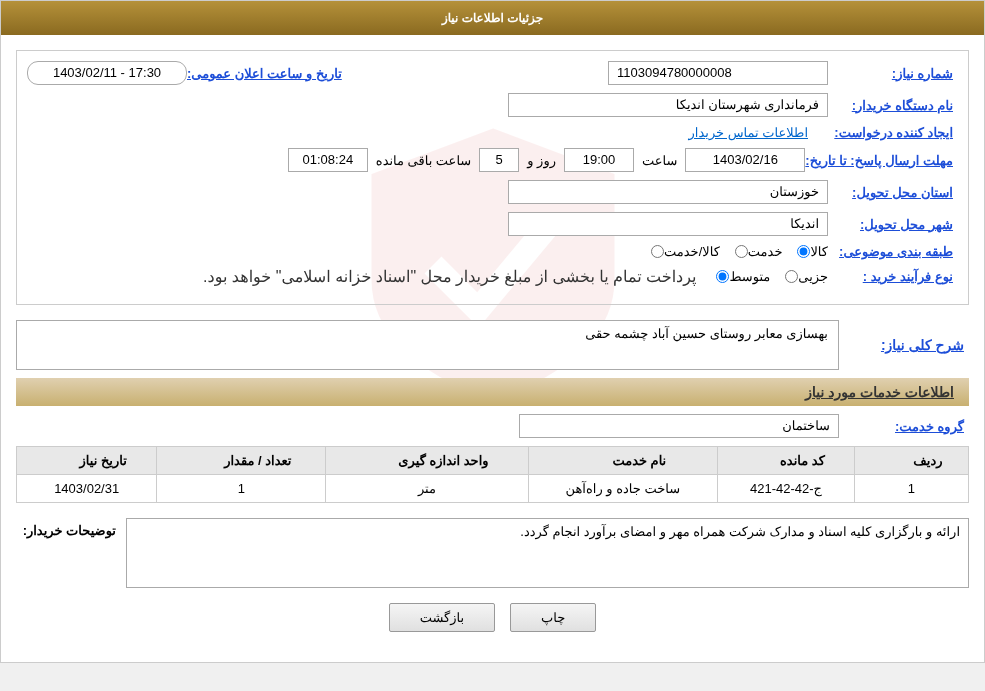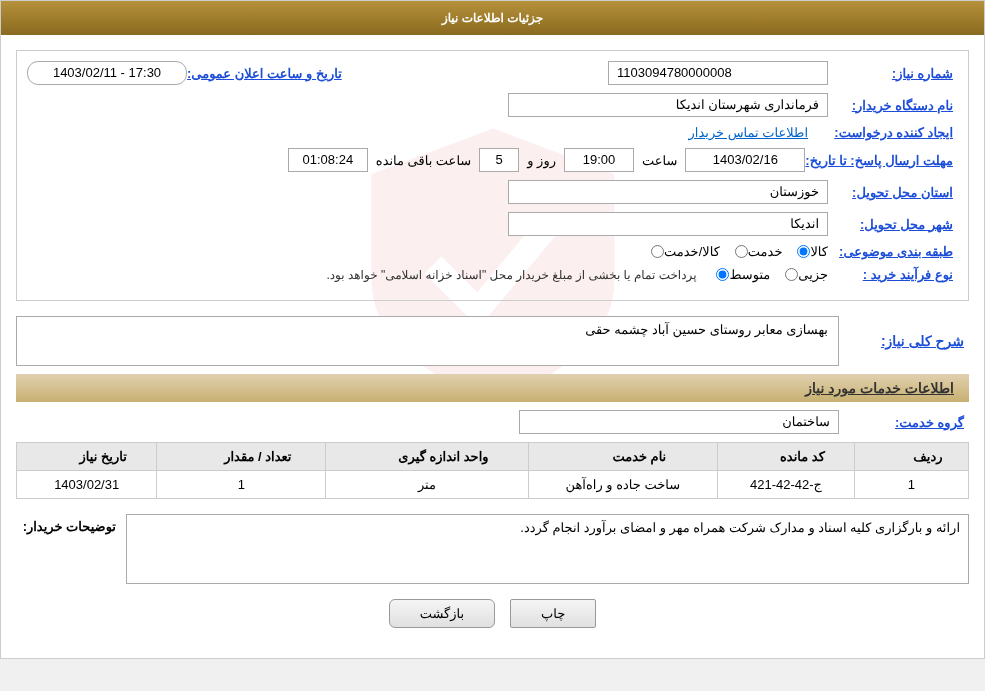--- a/index.html
+++ b/index.html
@@ -137,21 +137,20 @@
       font-family: Tahoma, Arial, sans-serif;
       cursor: pointer;
       border: 1px solid #999;
       border-radius: 2px;
     }
     .btn-print {
       background: linear-gradient(to bottom, #f5f5f5, #e0e0e0);
     }
     .btn-back {
       background: linear-gradient(to bottom, #f5f5f5, #e0e0e0);
-      border-radius: 6px;
     }
     .inner-content {
       position: relative;
     }
   </style>
 </head>
 <body>
 
 <div class="page-container">
 
@@ -235,21 +234,21 @@
         <div class="radio-group">
           <div class="radio-item">
             <span>جزیی</span>
             <input type="radio" name="purchase" style="">
           </div>
           <div class="radio-item">
             <span>متوسط</span>
             <input type="radio" name="purchase" checked="" style="">
           </div>
         </div>
-        <span style="padding-right: 20px; font-size:12px; color:#333;">پرداخت تمام یا بخشی از مبلغ خریدار محل "اسناد خزانه اسلامی" خواهد بود.</span>
+        <span style="padding-right: 20px; font-size:16px; color:#333;">پرداخت تمام یا بخشی از مبلغ خریدار محل "اسناد خزانه اسلامی" خواهد بود.</span>
       </div>
 
     </div>
 
     <div>
       <div class="row" style="margin-bottom:8px;">
         <span class="label" style="font-weight:bold;font-size:14px;">شرح کلی نیاز:</span>
         <div style="border:1px solid #aaa;background:#fff;padding:5px 10px;flex:1;min-height:50px;text-align:right;">بهسازی معابر روستای حسین آباد چشمه حقی</div>
       </div>
     </div>

